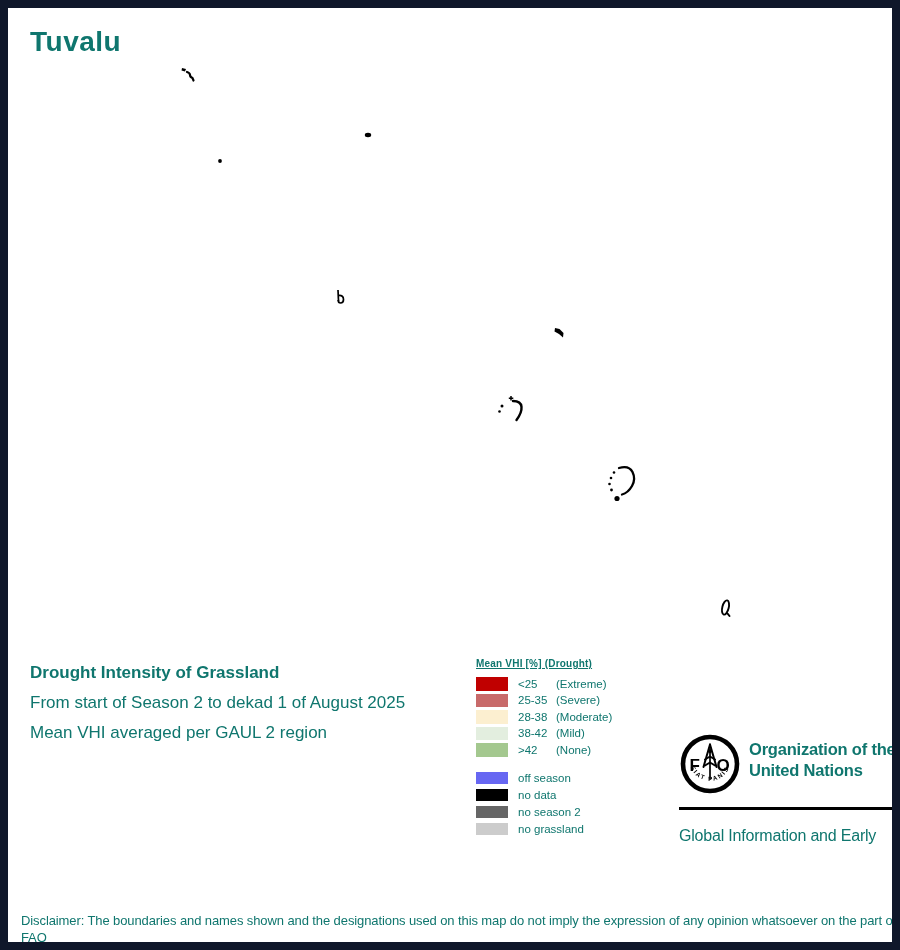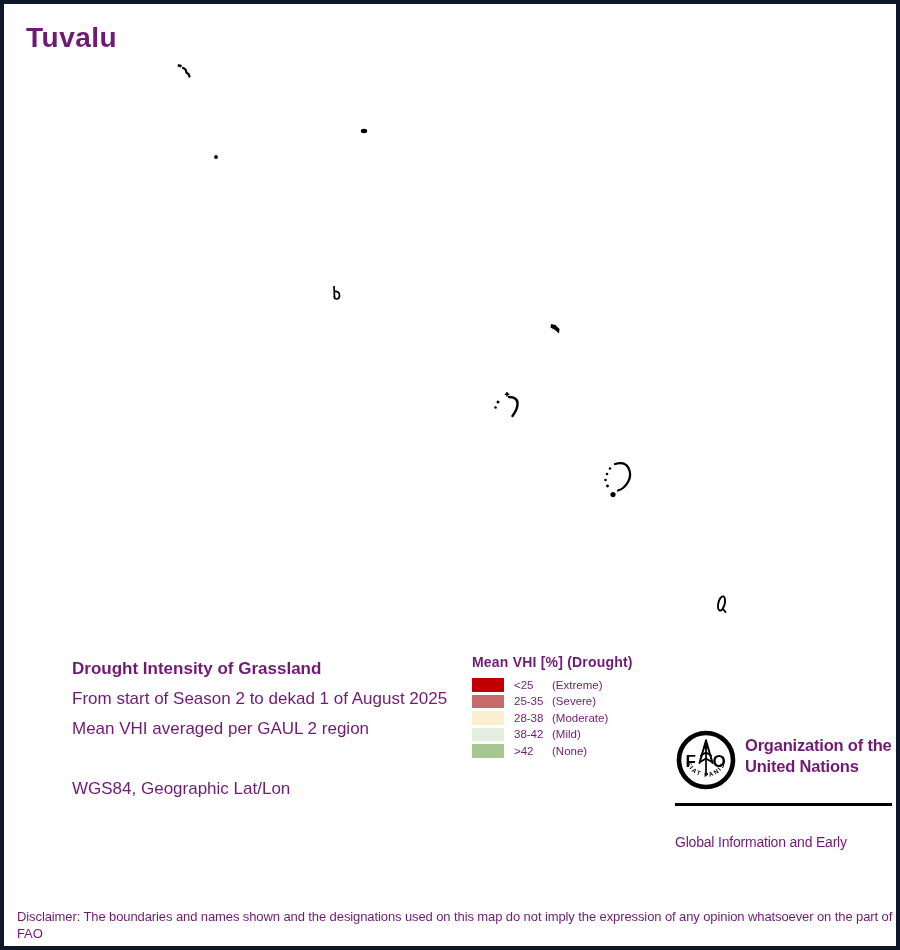--- a/index.html
+++ b/index.html
@@ -1,54 +1,54 @@
 <!DOCTYPE html>
 <html><head>
 <meta charset="utf-8">
 <style>
   html,body{margin:0;padding:0;background:#fff;}
   .page{
     position:relative;
     width:900px;height:950px;
     box-sizing:border-box;
-    border:4px solid #0f172a;
+    border:8px solid #0f172a;
     background:#ffffff;
     font-family:"Liberation Sans", sans-serif;
-    color:#701a75;
+    color:#0f766e;
     overflow:hidden;
   }
   .map-svg{position:absolute;left:0;top:0;width:896px;height:946px;}
   .title{
     position:absolute;left:22px;top:18px;
     font-size:28px;font-weight:bold;margin:0;letter-spacing:.5px;
   }
   
-  .info{position:absolute;left:22px;top:655px;font-size:17px;line-height:20px;margin-left:46px;}
+  .info{position:absolute;left:22px;top:655px;font-size:17px;line-height:20px;}
   .info-heading{font-weight:bold;margin:0 0 10px;}
   .info-line{margin:0 0 10px;}
   .info-gap{height:30px;}
   
   .legend{position:absolute;left:468px;top:650px;width:190px;}
   .legend-title{
-    font-size:14px;font-weight:bold;
+    font-size:10px;font-weight:bold;text-decoration:underline;
     margin:0 0 8px;letter-spacing:.2px;
   }
   .legend-row{display:flex;align-items:center;margin-bottom:3px;font-size:11.5px;}
   .swatch{width:32px;height:13.5px;margin-right:10px;flex:0 0 auto;}
   .range{display:inline-block;width:38px;}
   .legend-group2{margin-top:15px;}
   .legend-group2 .swatch{height:12.5px;}
   .legend-group2 .legend-row{margin-bottom:4.5px;}
   
   .fao{position:absolute;left:671px;top:725px;width:219px;}
   .fao-top{display:flex;align-items:flex-start;}
   .fao-logo{width:62px;height:62px;flex:0 0 auto;}
   .fao-name{margin-left:8px;font-size:16.5px;font-weight:bold;line-height:20.5px;padding-top:6px;letter-spacing:-.2px;}
   .fao-divider{border:none;border-top:3px solid #000;margin:12px 0 0;width:217px;}
-  .giews{margin-top:25px;font-size:14px;line-height:22px;letter-spacing:-.2px;}
+  .giews{margin-top:15px;font-size:16px;line-height:22px;letter-spacing:-.2px;}
   
   .disclaimer{
     position:absolute;left:13px;top:905px;width:878px;
     font-size:13px;line-height:16.5px;letter-spacing:-.1px;
   }
 </style>
 </head>
 <body>
 
 <div class="page">
@@ -93,21 +93,20 @@
     </g>
   </svg>
 
   <h1 class="title">Tuvalu</h1>
 
   <div class="info">
     <p class="info-heading">Drought Intensity of Grassland</p>
     <p class="info-line">From start of Season 2 to dekad 1 of August 2025</p>
     <p class="info-line">Mean VHI averaged per GAUL 2 region</p>
     <div class="info-gap"></div>
-    <p class="info-line">WGS84, Geographic Lat/Lon</p>
   </div>
 
   <div class="legend">
     <p class="legend-title">Mean VHI [%] (Drought)</p>
 
     <div class="legend-row">
       <span class="swatch" style="background-color: rgb(192, 0, 0);"></span>
       <span class="range">&lt;25</span>
       <span>(Extreme)</span>
     </div>
@@ -125,20 +124,38 @@
       <span class="swatch" style="background-color: rgb(227, 238, 223);"></span>
       <span class="range">38-42</span>
       <span>(Mild)</span>
     </div>
     <div class="legend-row">
       <span class="swatch" style="background-color: rgb(164, 200, 143);"></span>
       <span class="range">&gt;42</span>
       <span>(None)</span>
     </div>
 
+    <div class="legend-group2">
+      <div class="legend-row">
+        <span class="swatch" style="background-color: rgb(103, 103, 242);"></span>
+        <span>off season</span>
+      </div>
+      <div class="legend-row">
+        <span class="swatch" style="background-color: rgb(0, 0, 0);"></span>
+        <span>no data</span>
+      </div>
+      <div class="legend-row">
+        <span class="swatch" style="background-color: rgb(102, 102, 102);"></span>
+        <span>no season 2</span>
+      </div>
+      <div class="legend-row">
+        <span class="swatch" style="background-color: rgb(204, 204, 204);"></span>
+        <span>no grassland</span>
+      </div>
+    </div>
   </div>
 
   <div class="fao">
     <div class="fao-top">
       <svg class="fao-logo" viewBox="0 0 62 62" aria-hidden="true">
         <circle cx="31" cy="31" r="27" fill="none" stroke="#000" stroke-width="4.6"></circle>
         <text x="10.5" y="38" font-size="17" font-weight="bold" font-family="Liberation Sans, sans-serif">F</text>
         <text x="37.5" y="38" font-size="17" font-weight="bold" font-family="Liberation Sans, sans-serif">O</text>
 
         <g stroke="#000" fill="none" stroke-linecap="round">

